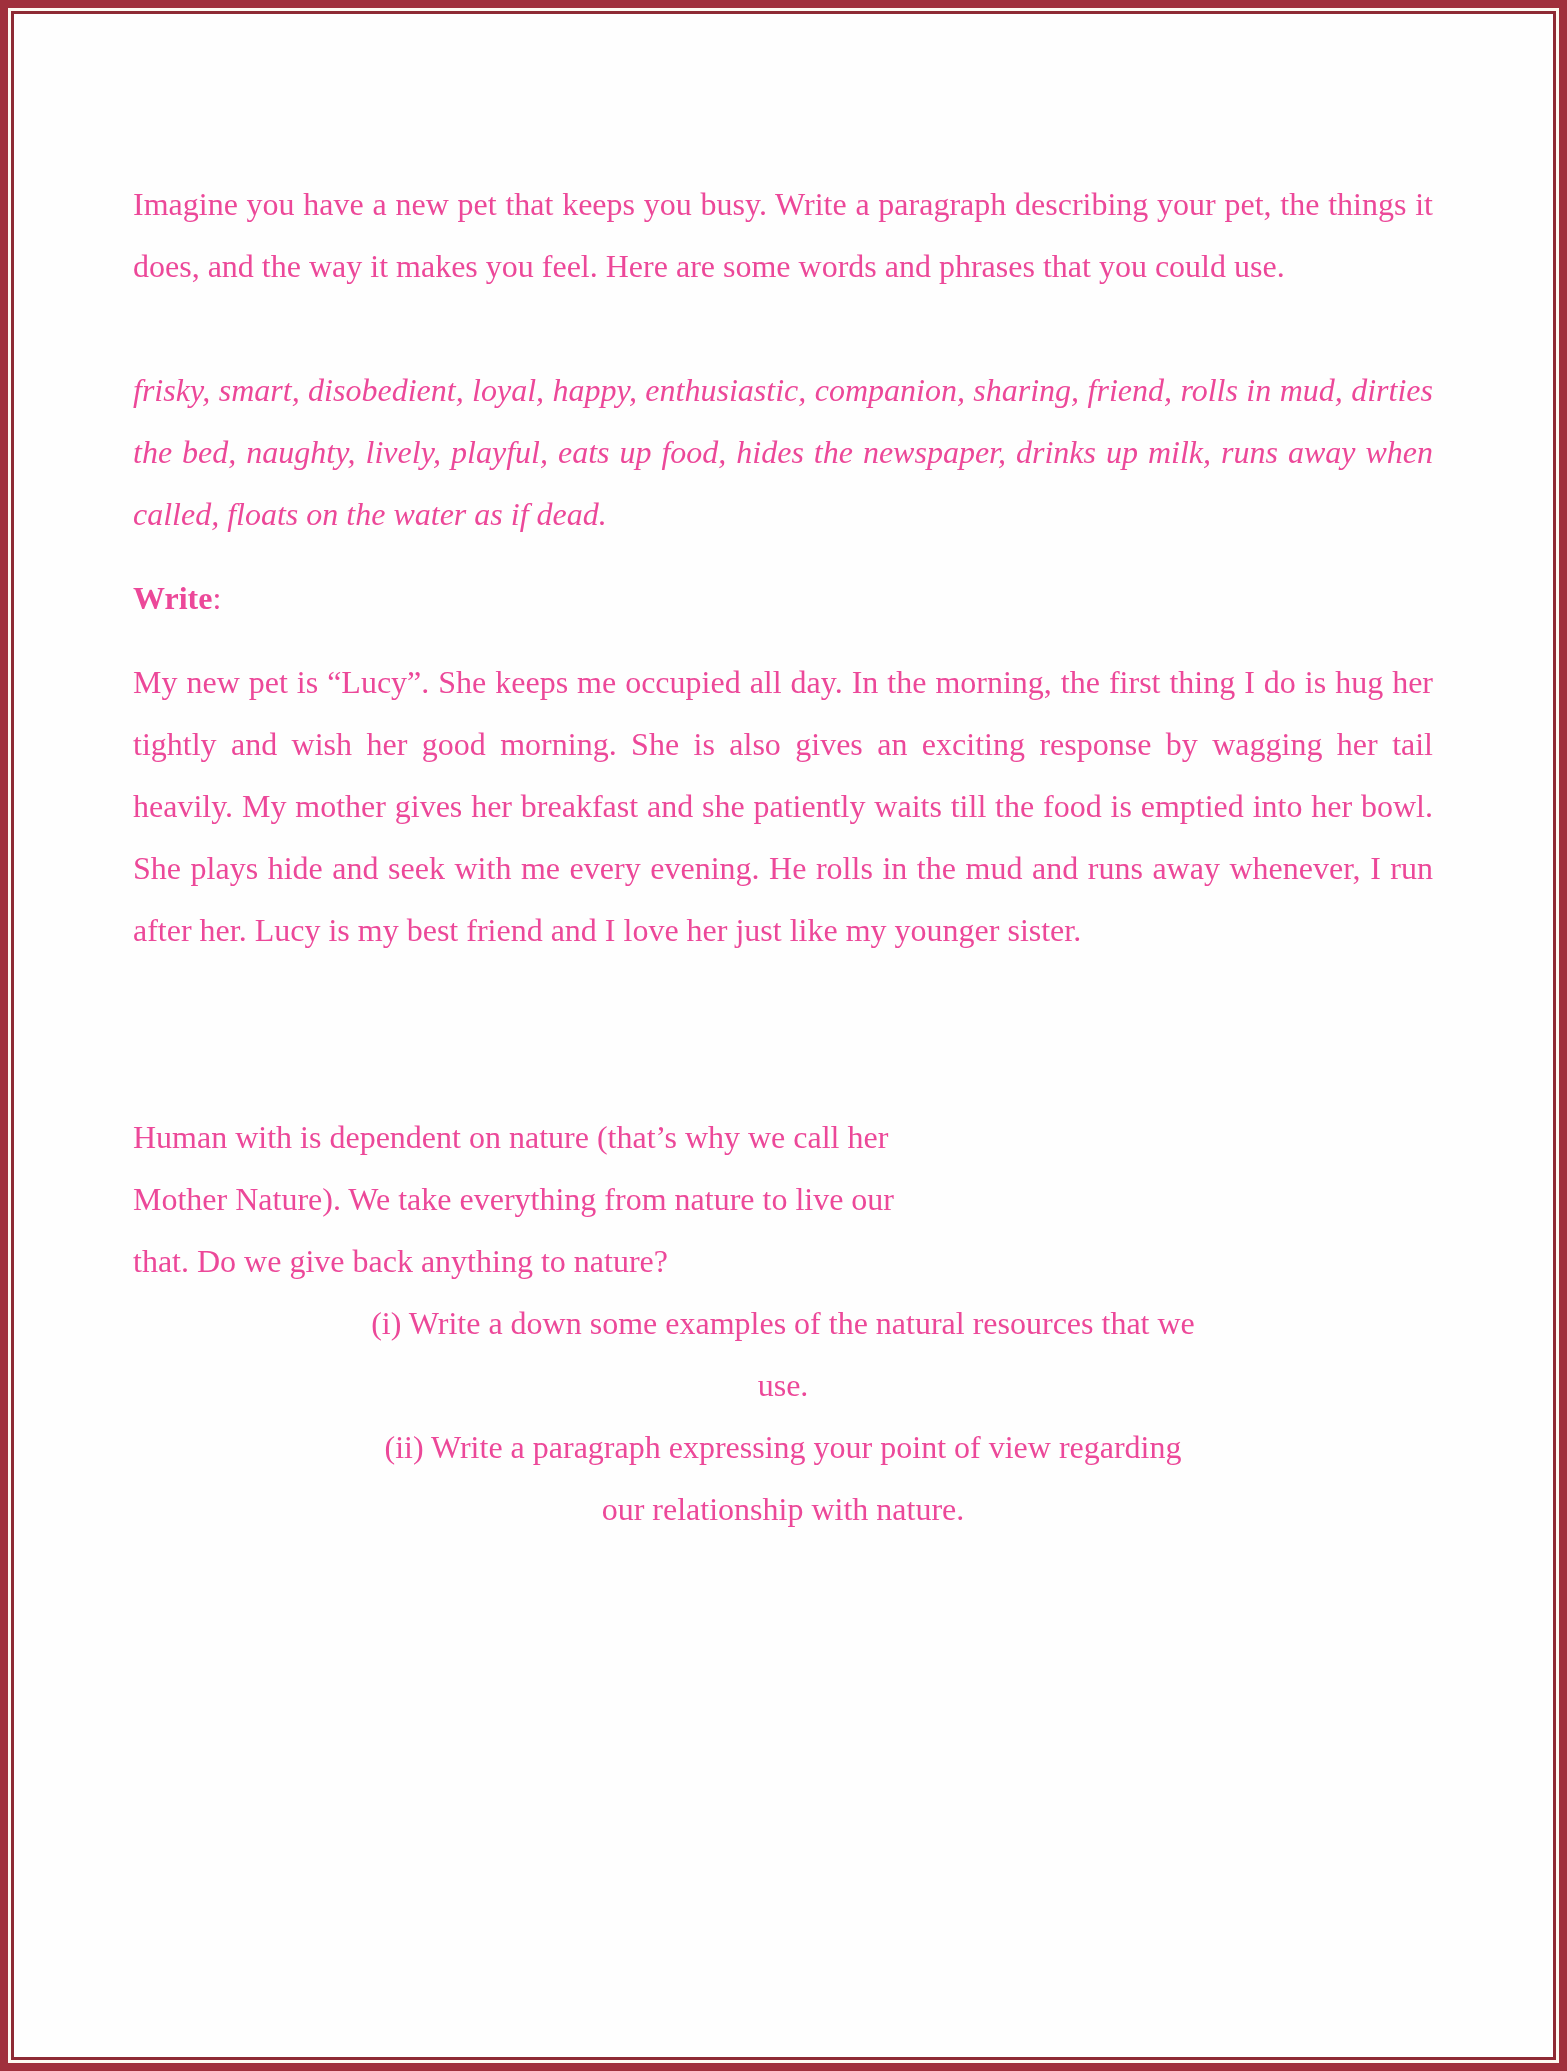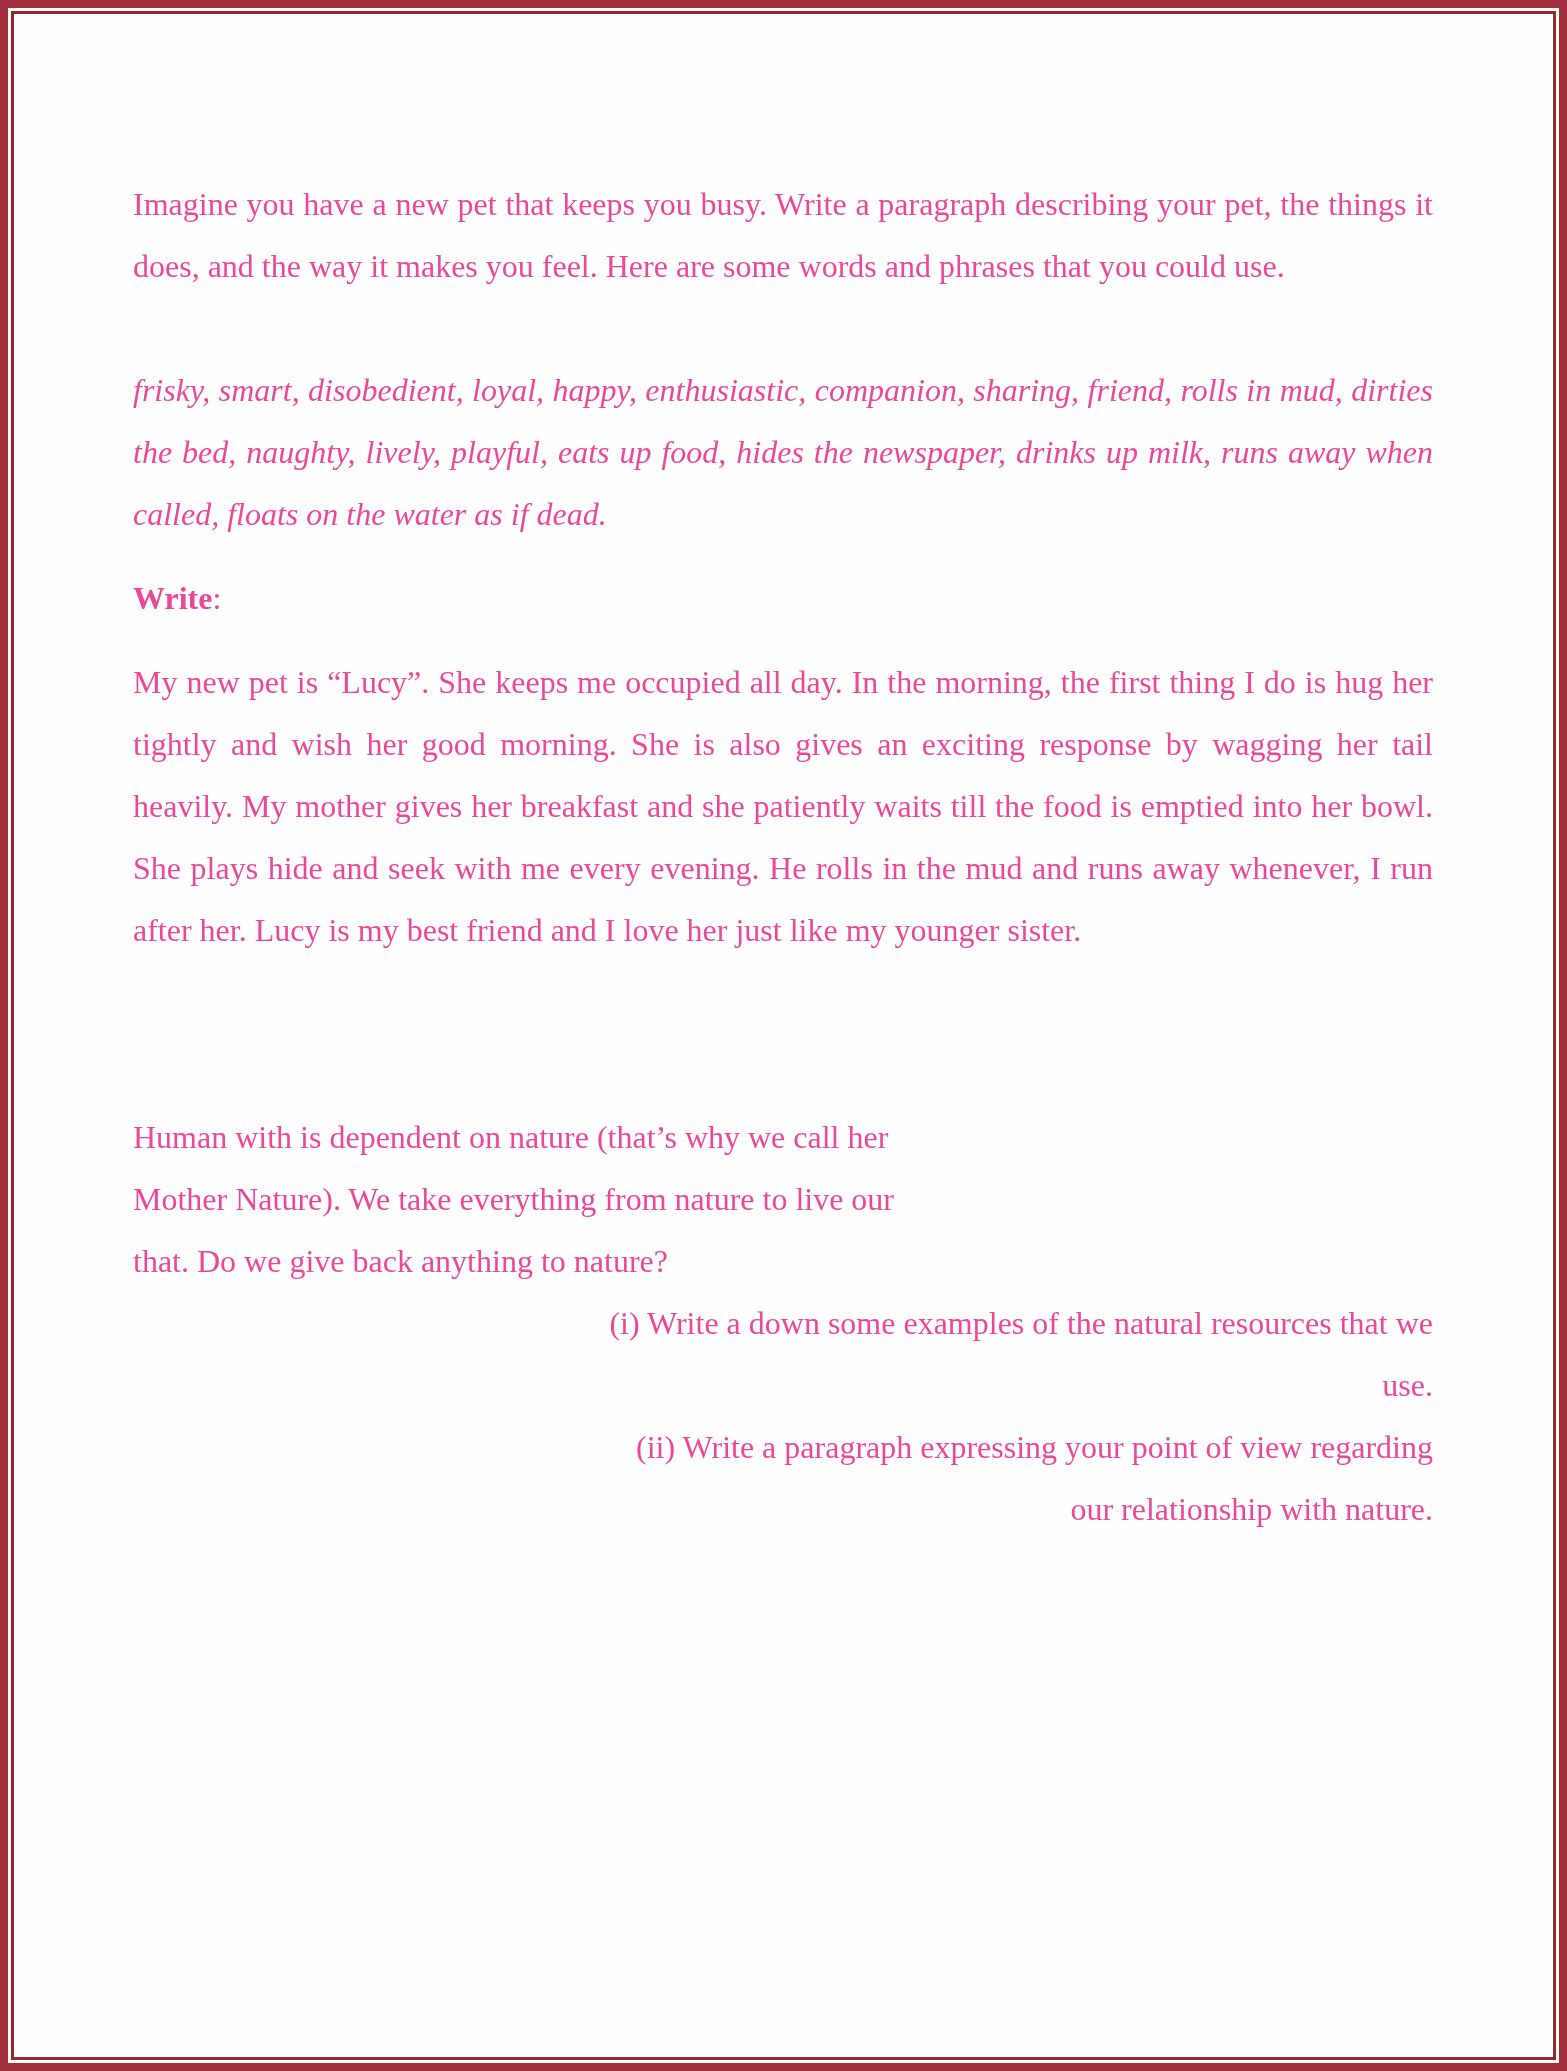--- a/index.html
+++ b/index.html
@@ -53,21 +53,21 @@
   .wordlist { margin-bottom: 22px; font-style: italic; }
   .heading {
     font-weight: bold;
     margin: 0 0 22px 0;
   }
   .heading .colon { font-weight: normal; }
   .answer-text { margin-bottom: 0; }
   .spacer-lg { height: 145px; }
   .q3-heading { margin-bottom: 20px; }
   .q3-line { margin: 0; text-align: left; }
-  .item { margin: 0; text-align: right; }
+  .item { margin: 0; text-align: center; }
 </style>
 </head>
 <body>
 
 <div class="frame-outer"></div>
 <div class="frame-gap"></div>
 <div class="frame-inner"></div>
 
 <div class="content">
 

